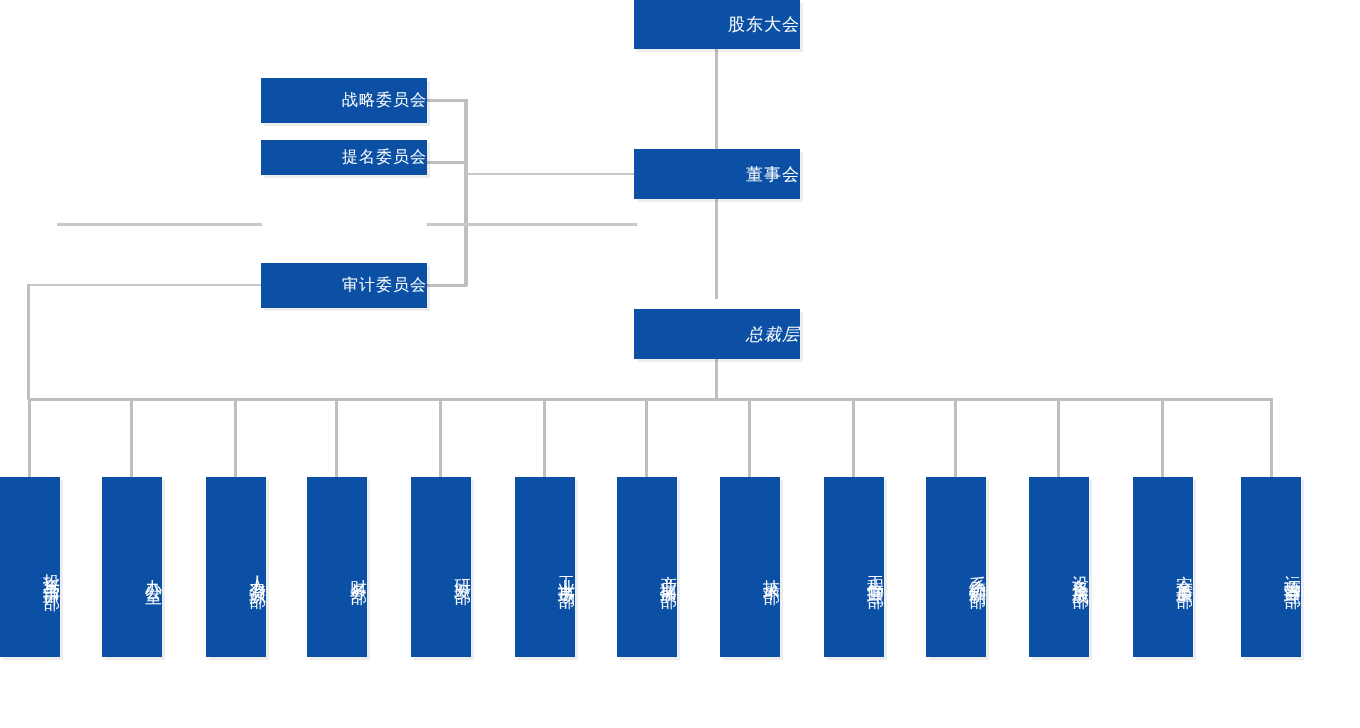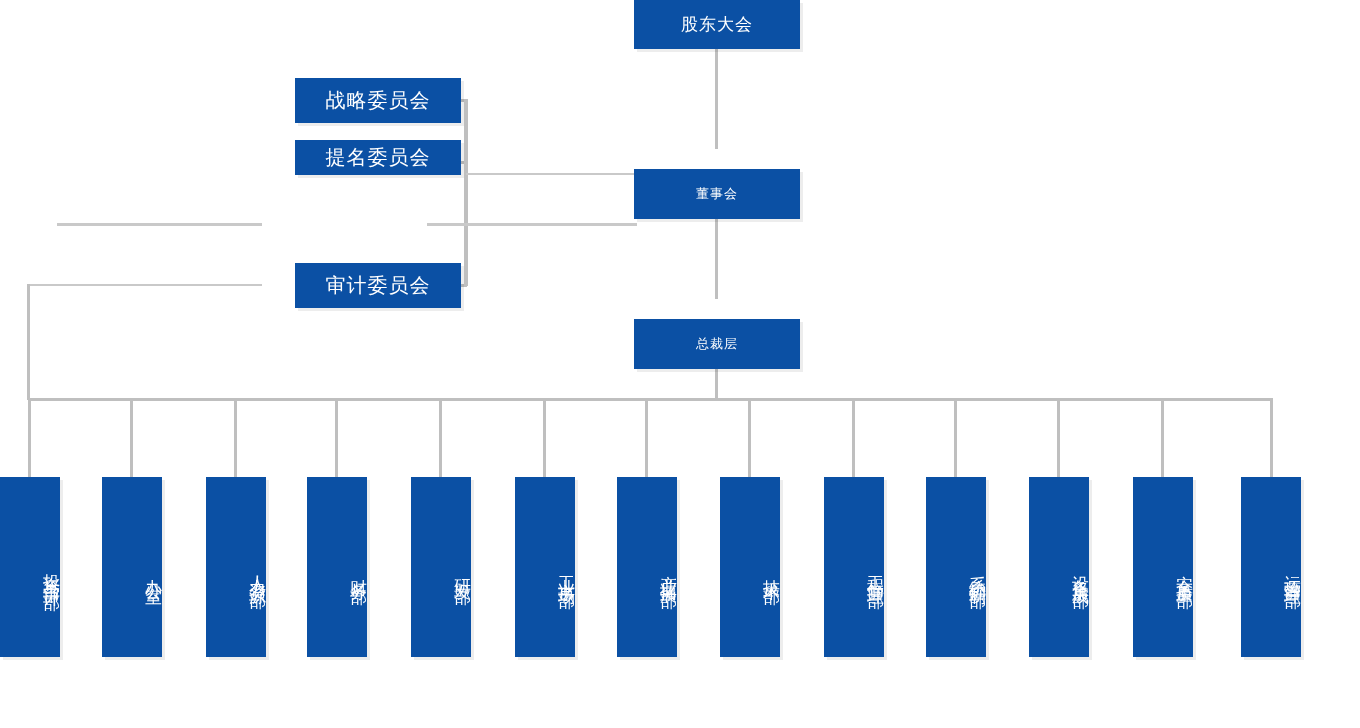--- a/index.html
+++ b/index.html
@@ -30,35 +30,33 @@
     position: absolute;
     background: #c9c9c9;
   }
   
   .node {
     position: absolute;
     background: #0b50a4;
     color: #ffffff;
     display: flex;
     align-items: center;
-    justify-content: center;
+    justify-content: flex-end;
     box-sizing: border-box;
     box-shadow: 3px 3px 0 rgba(0,0,0,0.07);
     letter-spacing: 1px;
   }
   .node-top {
     font-size: 17px;
   }
   .node-mid {
-    font-size: 13px;
-    margin-top: 20px;
+    font-size: 17px;
   }
   .node-committee {
-    font-size: 20px;
-    margin-left: 34px;
+    font-size: 16px;
   }
   .node-dept {
     writing-mode: vertical-rl;
     text-orientation: upright;
     font-size: 17px;
     letter-spacing: 4px;
     padding-top: 10px;
     align-items: flex-start;
     justify-content: center;
     line-height: 1.06;
@@ -113,21 +111,21 @@
   <div class="line" style="left:1270px; top:398px; width:3px; height:80px;"></div>
 
   <div class="node node-top" style="left:634px; top:0px; width:166px; height:49px;">
     <span>股东大会</span>
   </div>
 
   <div class="node node-mid" style="left:634px; top:149px; width:166px; height:50px;">
     <span>董事会</span>
   </div>
 
-  <div class="node node-mid" style="left:634px; top:299px; width:166px; height:50px;">
+  <div class="node node-mid" style="left:634px; top:309px; width:166px; height:50px;font-style:italic;">
     <span>总裁层</span>
   </div>
 
   <div class="node node-committee" style="left:261px; top:78px; width:166px; height:45px;">
     <span>战略委员会</span>
   </div>
 
   <div class="node node-committee" style="left:261px; top:140px; width:166px; height:35px;">
     <span>提名委员会</span>
   </div>

